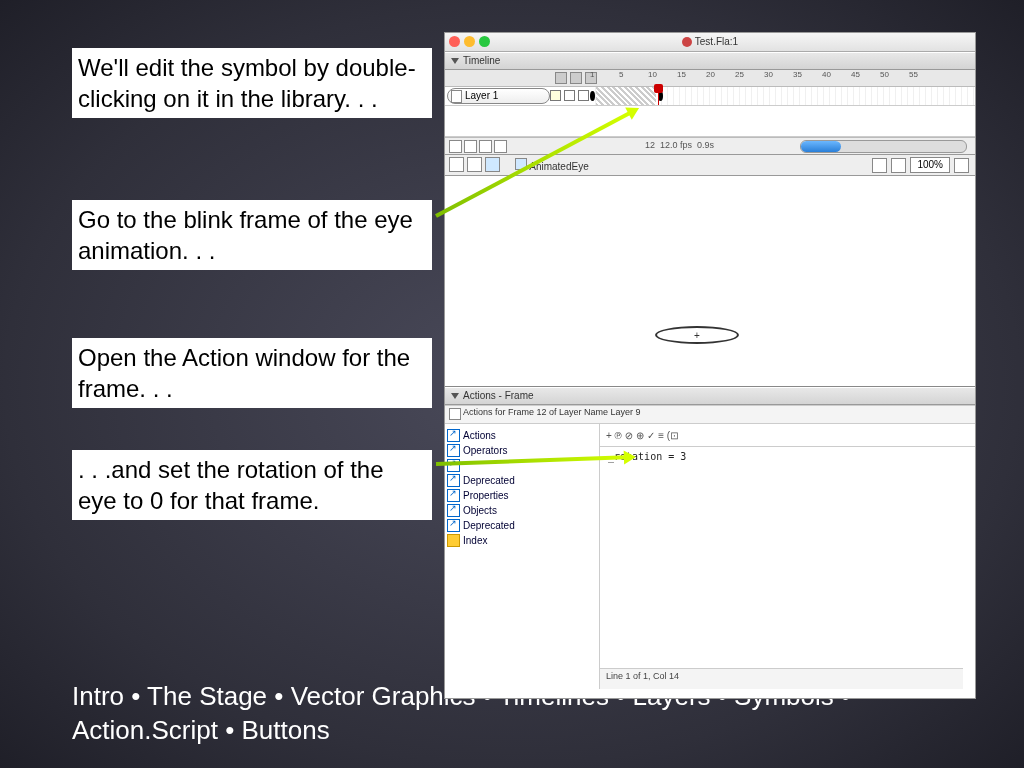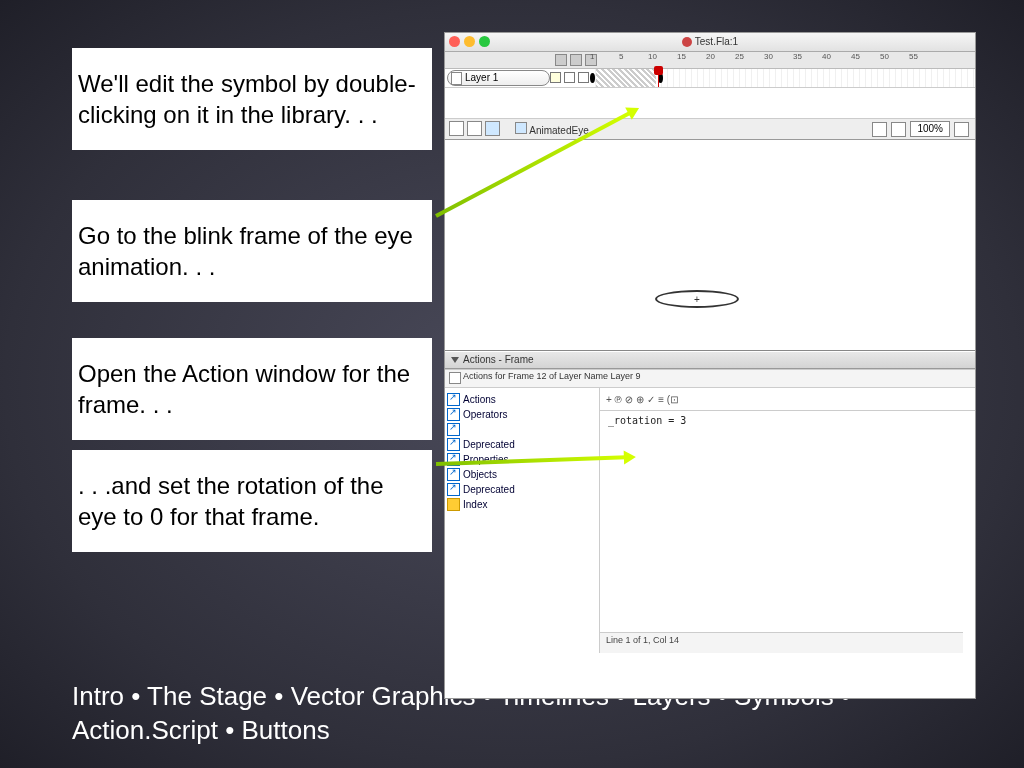--- a/index.html
+++ b/index.html
@@ -1,17 +1,17 @@
 <!DOCTYPE html>
 <html><head>
 <meta charset="utf-8">
 <style>
 html,body{margin:0;padding:0;width:1024px;height:768px;overflow:hidden;font-family:Arial,Helvetica,sans-serif}
 .slide{width:1024px;height:768px;background:radial-gradient(ellipse at center,#4a4a5a 0%,#2f2f3a 70%,#1f1f28 100%);position:relative}
-.text-block{position:absolute;left:72px;width:360px;color:#000;font-size:24px;line-height:1.3;background:#fff;padding:20px 6px;box-sizing:border-box}
+.text-block{position:absolute;left:72px;width:360px;color:#000;font-size:24px;line-height:1.3;background:#fff;padding:4px 6px;box-sizing:border-box}
 .footer{position:absolute;left:72px;bottom:20px;width:880px;color:#fff;font-size:26px;line-height:1.3}
 .screenshot{position:absolute;right:48px;top:32px;width:530px;height:665px;background:#fff;border:1px solid #999}
 .win-title{height:18px;background:linear-gradient(#f6f6f6,#e2e2e2);border-bottom:1px solid #aaa;position:relative;font-size:10px;text-align:center;line-height:18px;color:#333}
 .traffic{position:absolute;left:4px;top:3px;display:flex;gap:4px}
 .dot{width:11px;height:11px;border-radius:50%}
 .dot.r{background:#ff5f57}.dot.y{background:#febc2e}.dot.g{background:#28c840}
 .panel-head{height:16px;background:linear-gradient(#e8e8e8,#d4d4d4);border-top:1px solid #fff;border-bottom:1px solid #999;font-size:10px;padding:0 6px;line-height:16px;color:#333;display:flex;align-items:center;gap:4px}
 .tri{display:inline-block;width:0;height:0;border-left:4px solid transparent;border-right:4px solid transparent;border-top:6px solid #555}
 .timeline-tools{height:16px;background:#e8e8e8;border-bottom:1px solid #bbb;position:relative}
 .tool-icons{position:absolute;left:110px;top:2px;display:flex;gap:3px}
@@ -80,20 +80,24 @@
 
     <div class="win-title">
       <div class="traffic">
         <div class="dot r"></div>
         <div class="dot y"></div>
         <div class="dot g"></div>
       </div>
       <span><span class="title-icon"></span><span>Test.Fla:1</span></span>
     </div>
 
+    <div class="panel-head">
+      <span class="tri"></span>
+      <span>Timeline</span>
+    </div>
 
     <div class="timeline-tools">
       <div class="tool-icons">
         <span class="ticon"></span>
         <span class="ticon"></span>
         <span class="ticon"></span>
       </div>
       <div class="ruler-nums">
         <span>1</span><span>5</span><span>10</span><span>15</span><span>20</span><span>25</span><span>30</span><span>35</span><span>40</span><span>45</span><span>50</span><span>55</span>
       </div>
@@ -113,20 +117,32 @@
       <div class="frames">
         <div class="keyframe" style="left:0px"></div>
         <div class="tween" style="left:6px;width:60px"></div>
         <div class="keyframe" style="left:68px"></div>
         <div class="playhead" style="left:68px"></div>
       </div>
     </div>
 
     <div style="height:30px;background:#fff;border-bottom:1px solid #ccc"></div>
 
+    <div class="status-bar">
+      <div class="status-left">
+        <span class="sicon"></span>
+        <span class="sicon"></span>
+        <span class="sicon"></span>
+        <span class="sicon"></span>
+      </div>
+      <div class="status-mid">
+        <span>12</span>&nbsp;&nbsp;<span>12.0 fps</span>&nbsp;&nbsp;<span>0.9s</span>
+      </div>
+      <div class="hscroll"></div>
+    </div>
 
     <div class="edit-bar">
       <div class="edit-left">
         <span class="ebtn"></span>
         <span class="ebtn"></span>
         <span class="ebtn" style="background:#cfe8ff"></span>
       </div>
       <div class="edit-path">
         <span class="sym" style="background:#cfe8ff"></span>
         <span>AnimatedEye</span>

